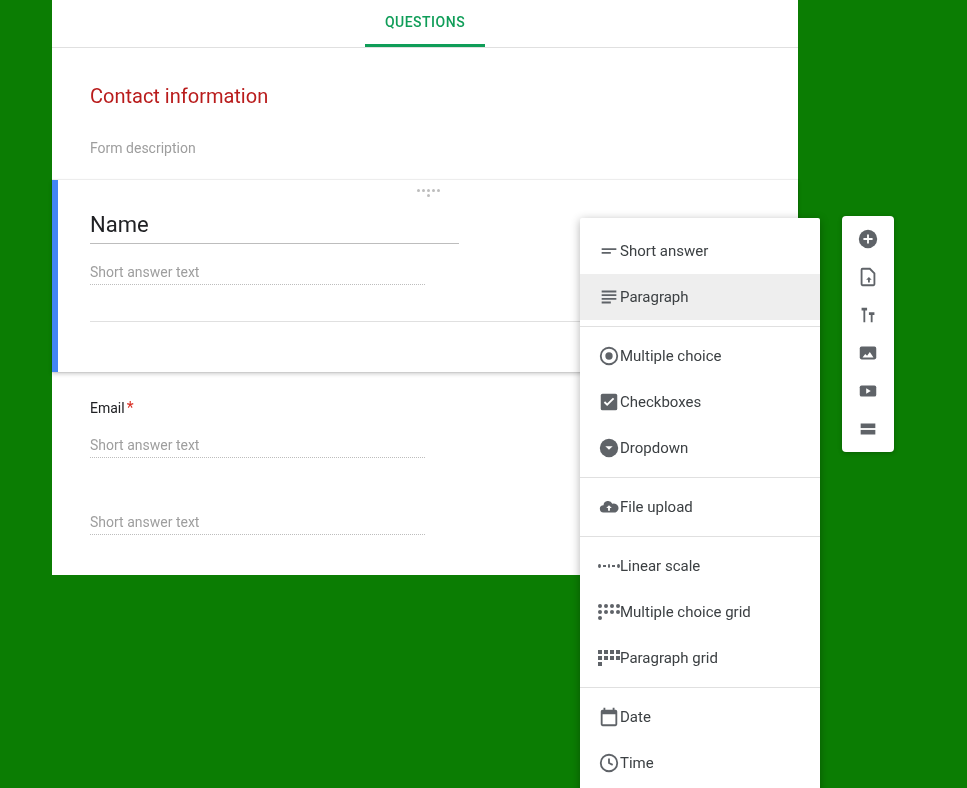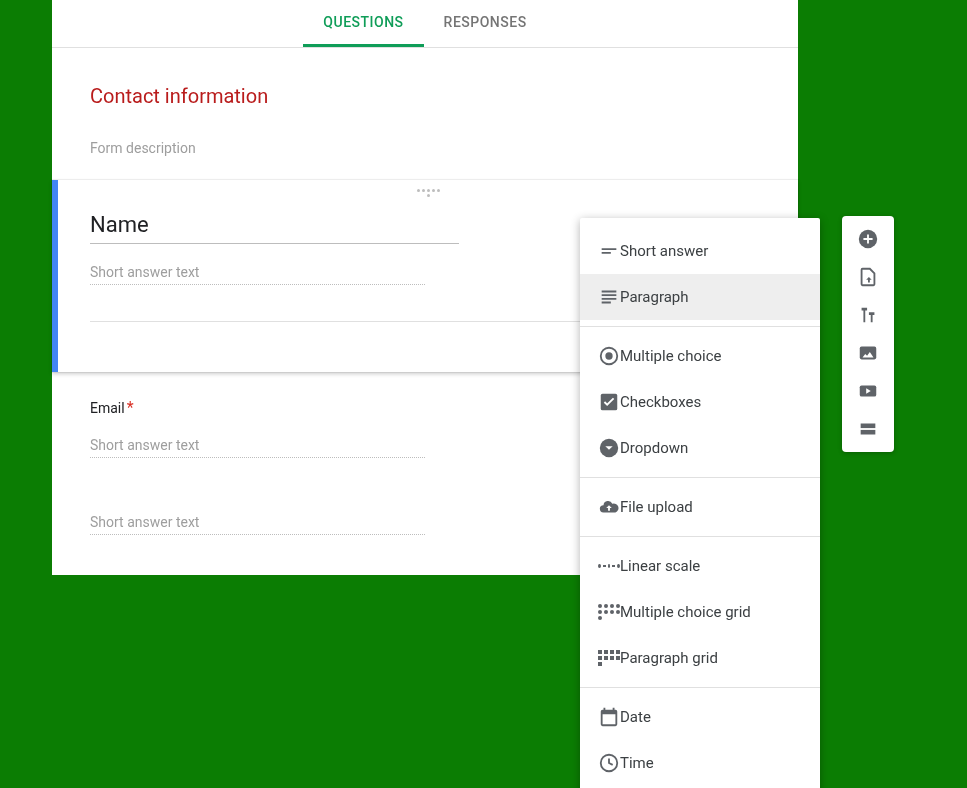--- a/index.html
+++ b/index.html
@@ -154,21 +154,20 @@
     .dots-grid b { width:4px; height:4px; background:#5f6368; border-radius:50%; display:block;}
     .dots-row { display:inline-flex; width:22px; gap:2px; align-items:center;}
     .dots-row b { width:4px; height:4px; background:#5f6368; border-radius:50%; display:block;}
   </style>
 </head>
 <body>
 
 <div class="form-wrap">
   <div class="tabs">
     <div class="tab active">QUESTIONS</div>
-    <div class="tab">RESPONSES</div>
   </div>
 
   <div class="header-block">
     <div class="form-title">Contact information</div>
     <div class="form-desc">Form description</div>
   </div>
 
   <div class="question-card active">
     <div class="drag-handle">
       <span></span>

